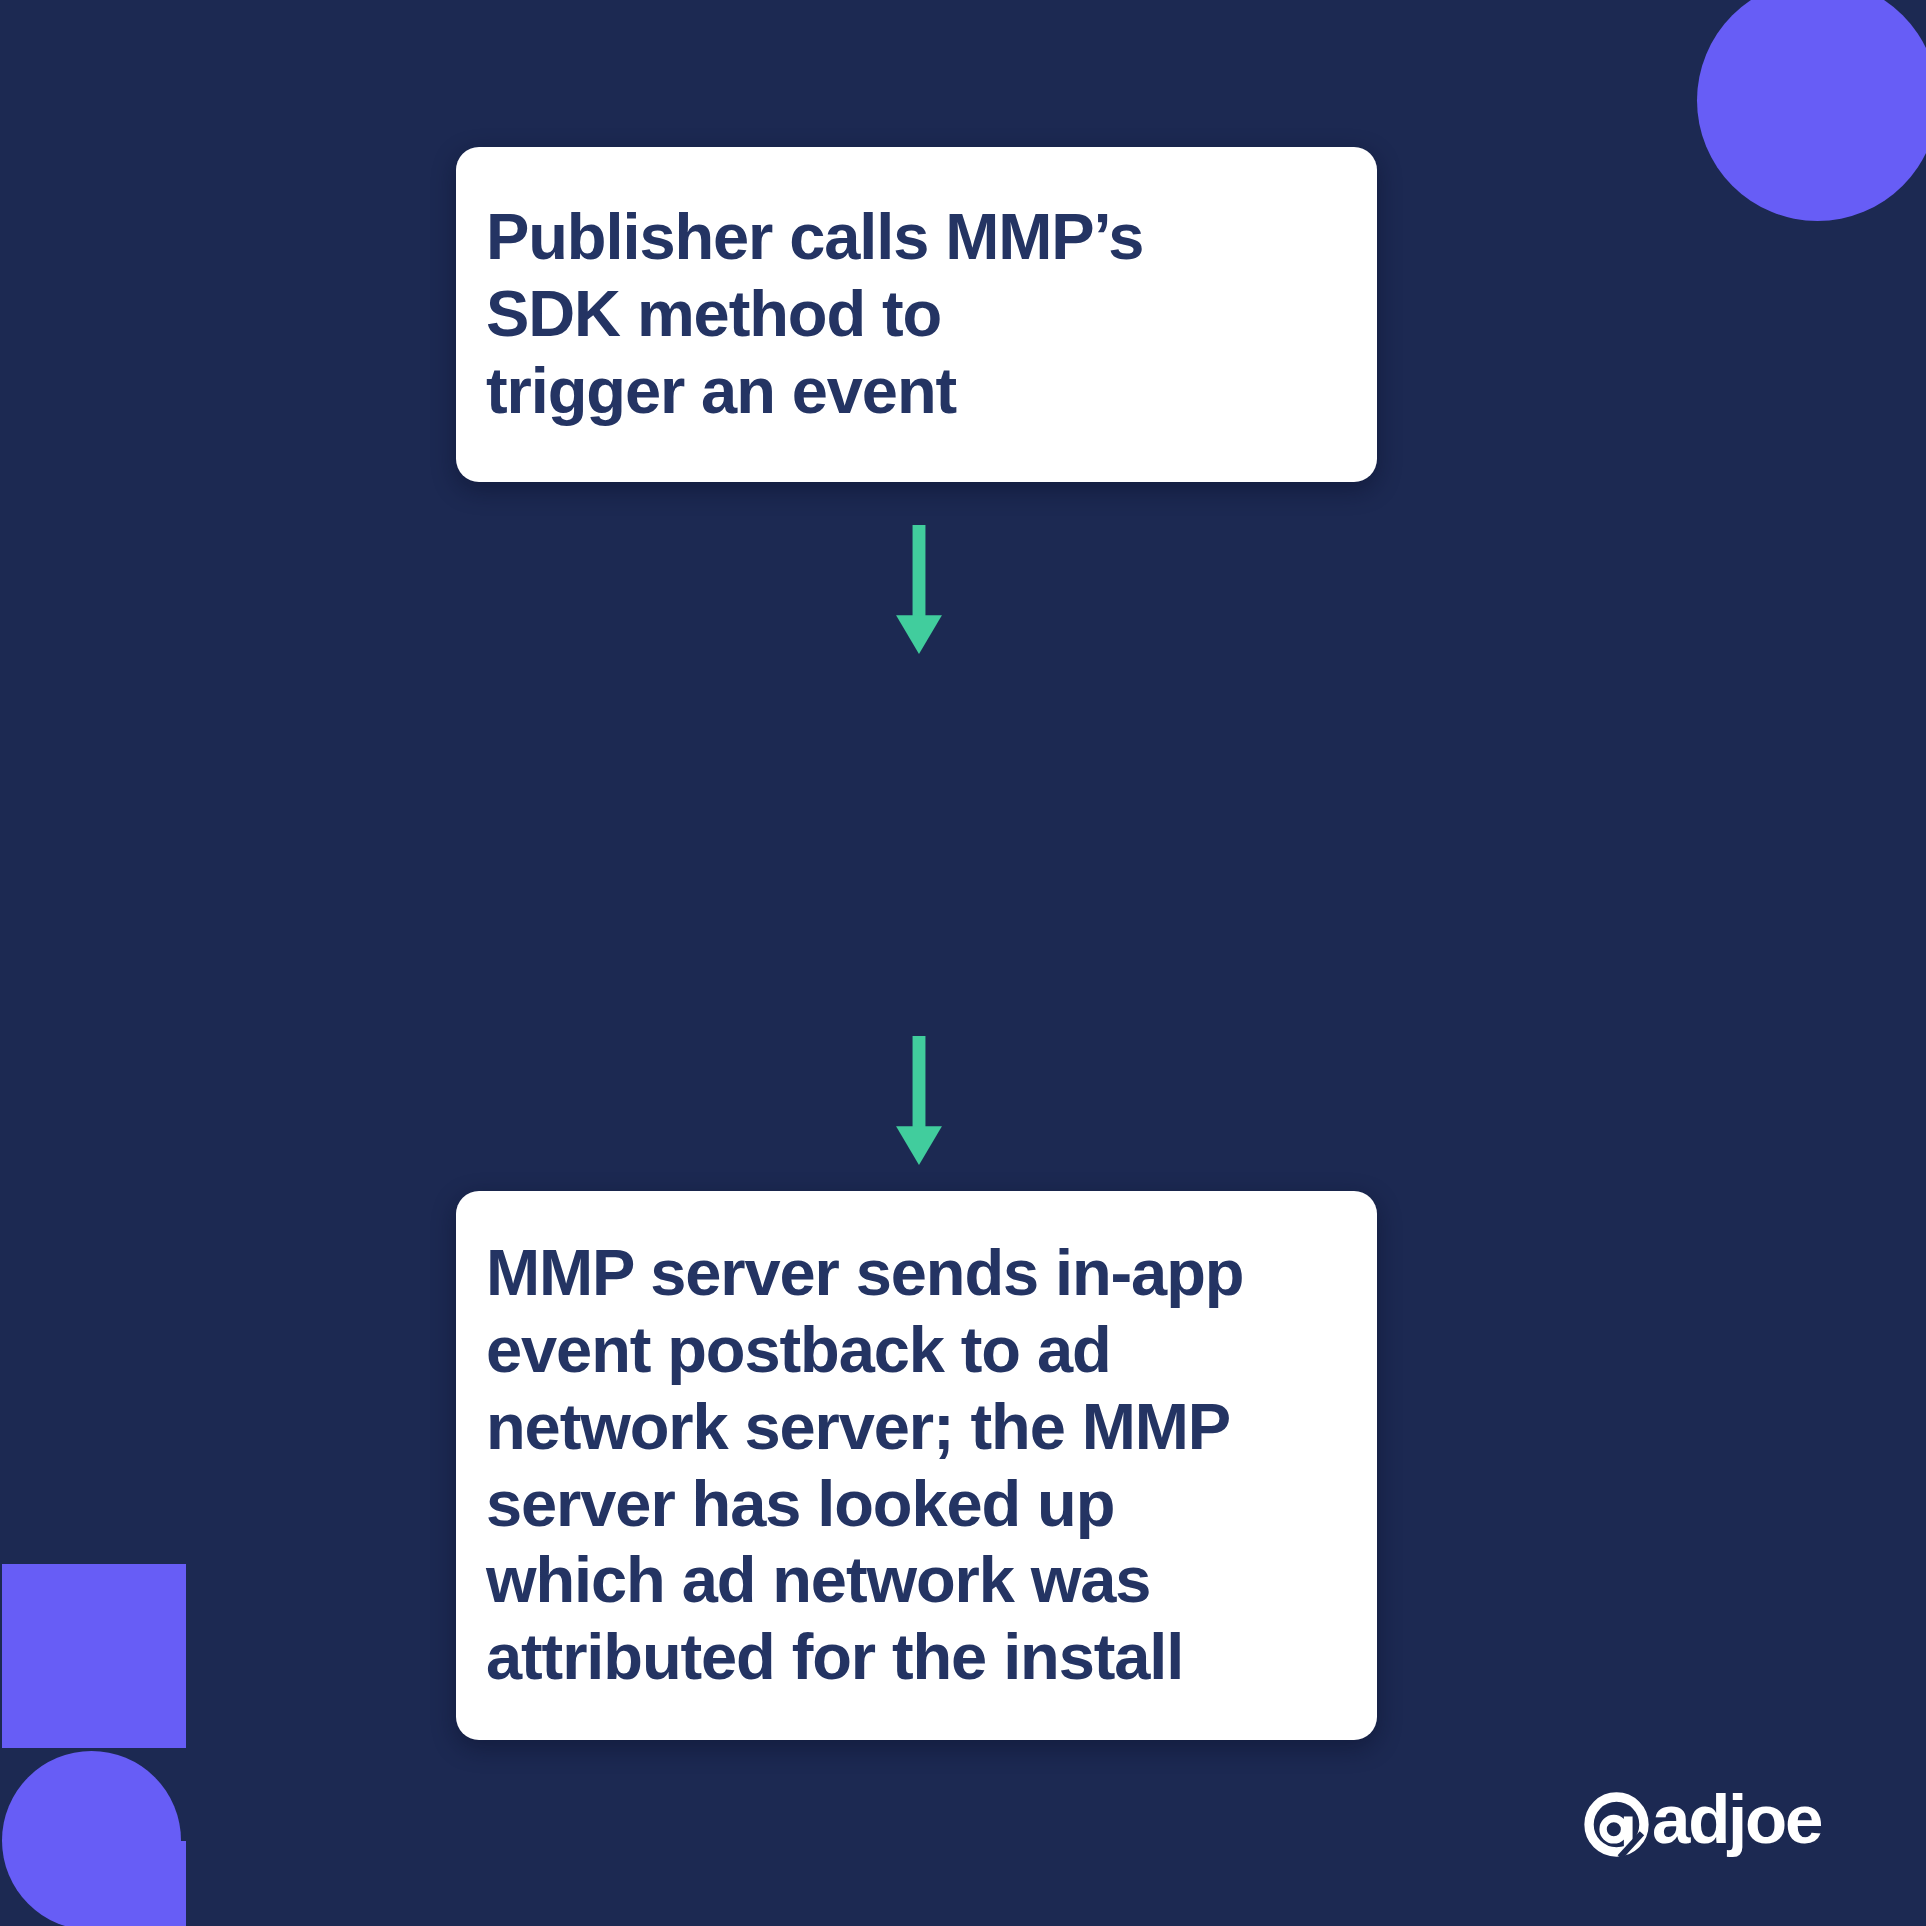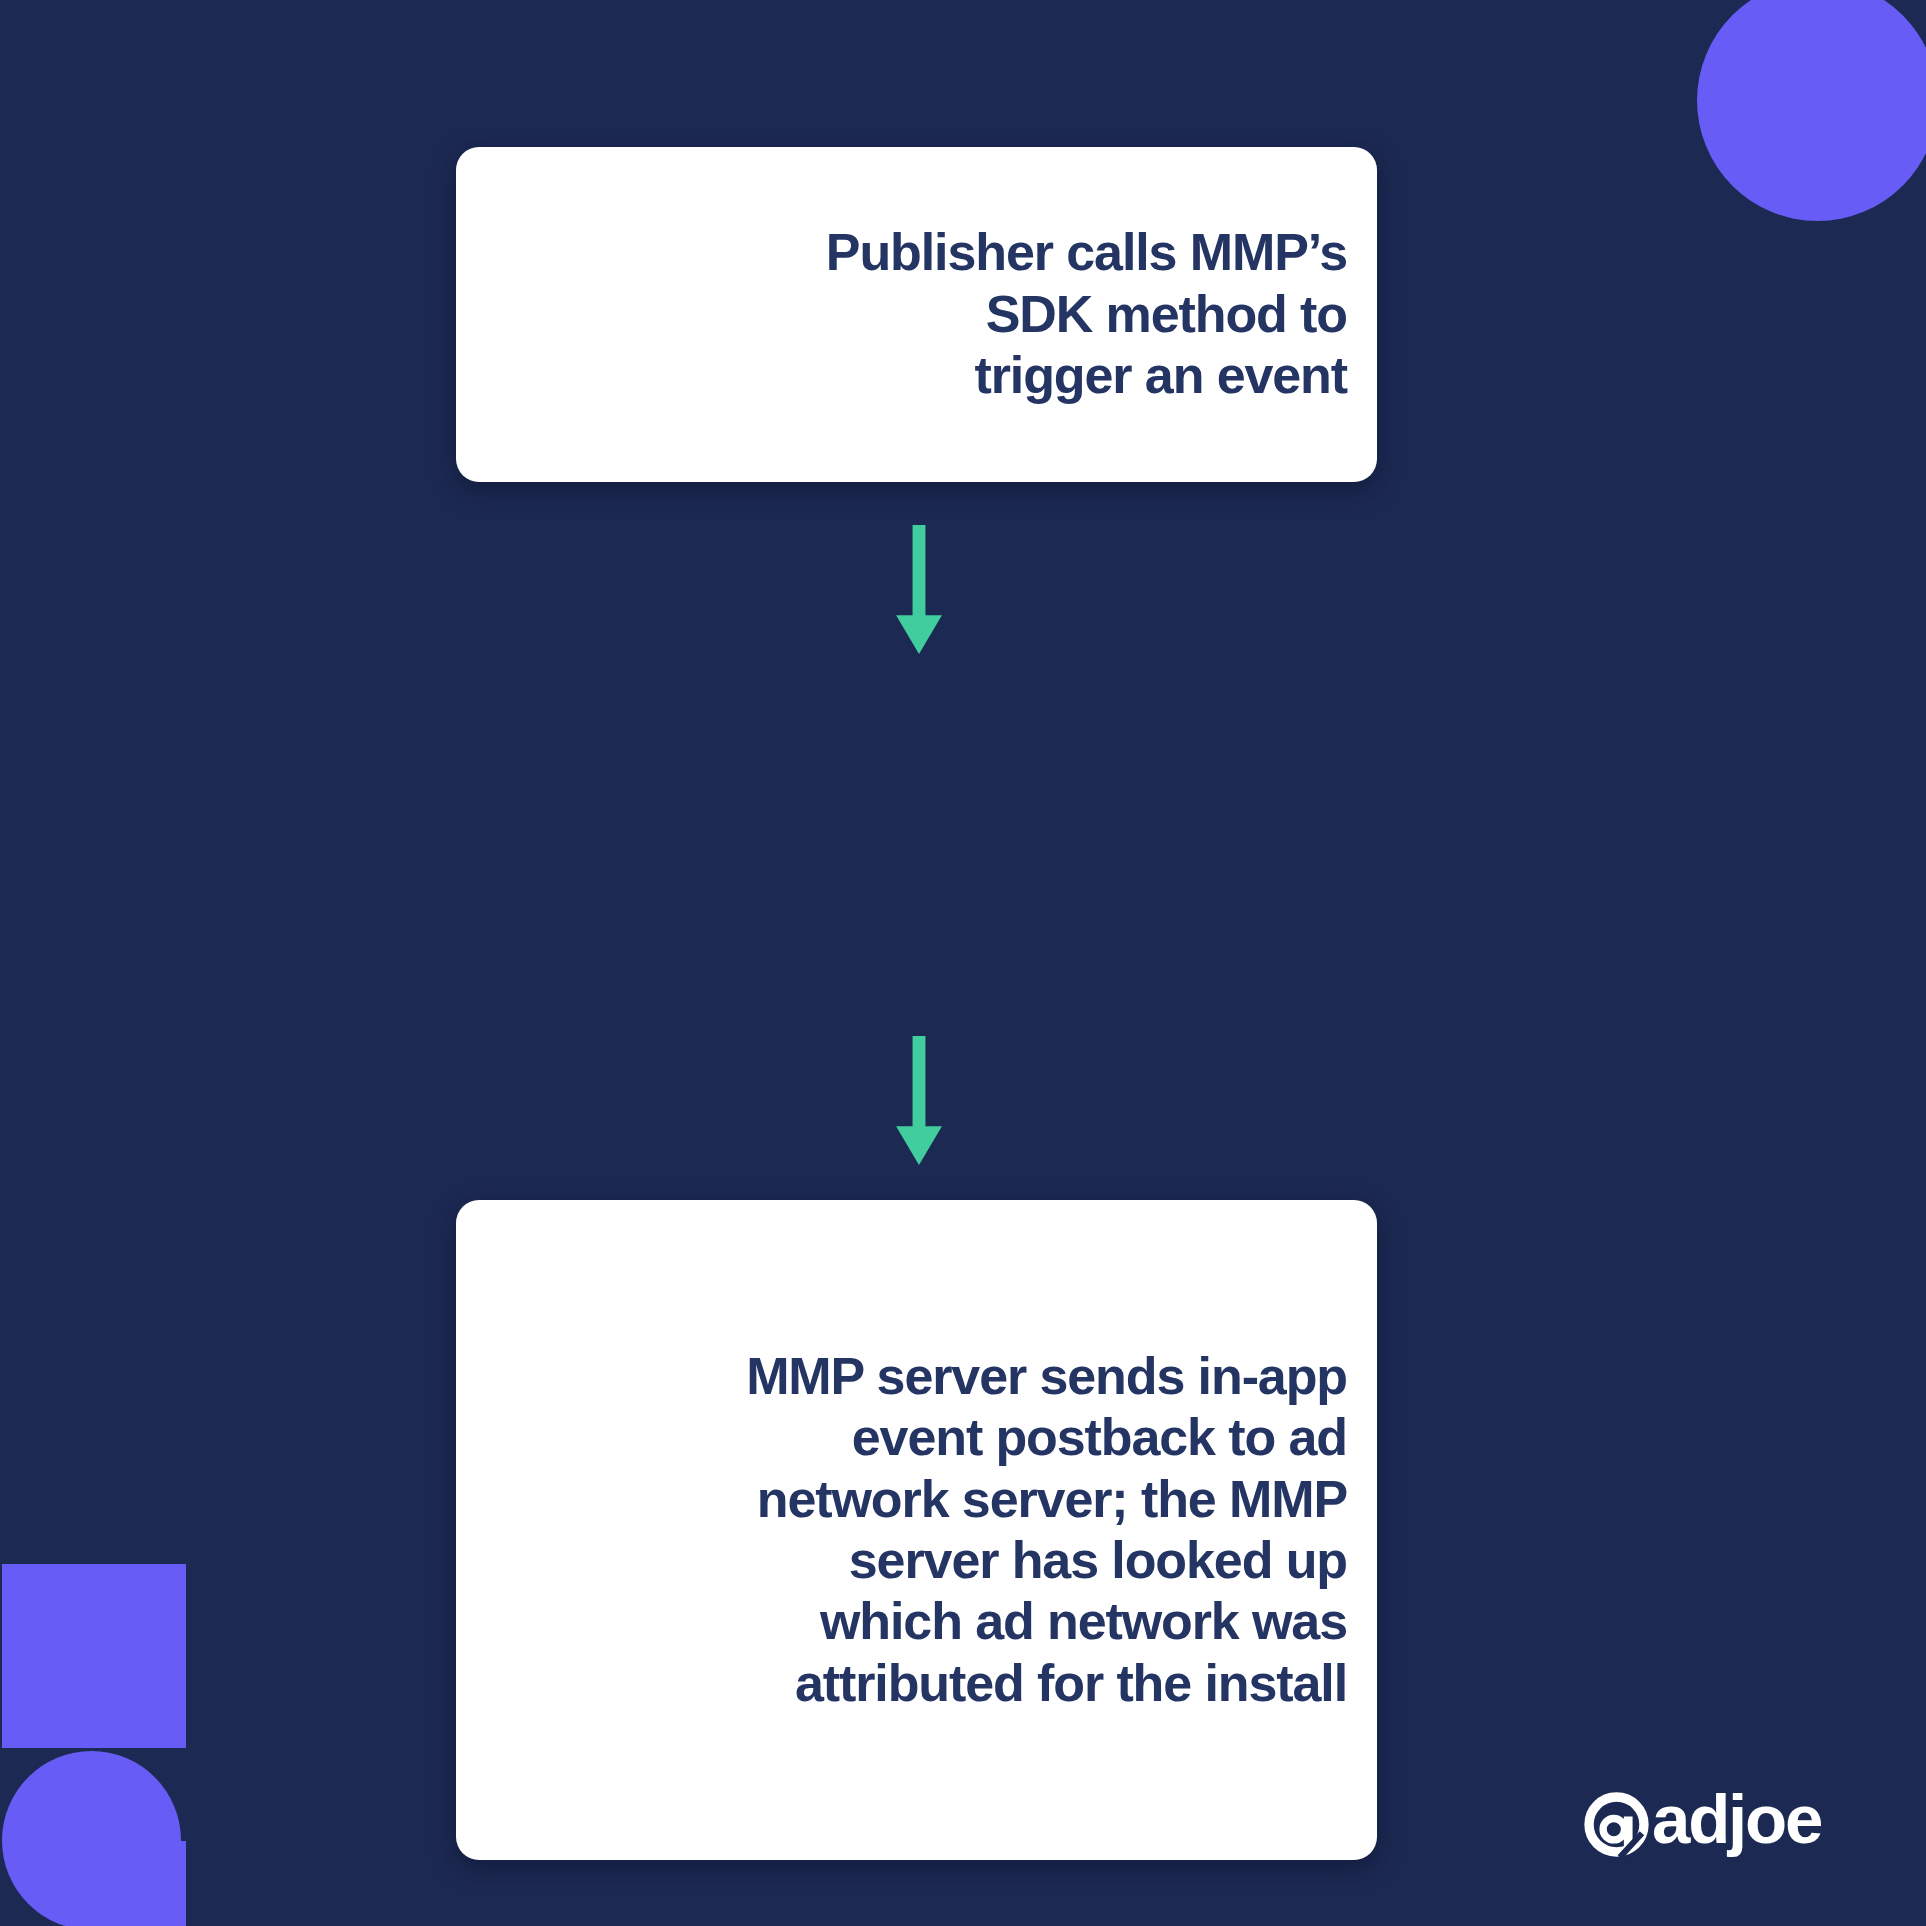--- a/index.html
+++ b/index.html
@@ -46,30 +46,30 @@
     border-radius: 23px;
     box-shadow: 0 7.2px 23px rgba(8, 14, 38, 0.45);
     display: flex;
     align-items: center;
     justify-content: center;
     box-sizing: border-box;
     padding: 0 30px;
   }
   .card1 { top: 147px;  height: 335px; }
   .card2 { top: 675px;  height: 336px; }
-  .card3 { top: 1191px; height: 660px; margin-top: 9px; }
+  .card3 { top: 1191px; height: 549px; }
 
   .card-text {
     margin: 0;
     width: 100%;
-    text-align: right;
+    text-align: left;
     white-space: pre-line;
     color: var(--card-text, #243463);
     font-weight: 700;
-    font-size: 52px;
+    font-size: 65px;
     line-height: 1.18;
     letter-spacing: -1.1px;
   }
 
   
   .arrow {
     position: absolute;
     left: 896px;
     width: 46px;
     height: 129px;

